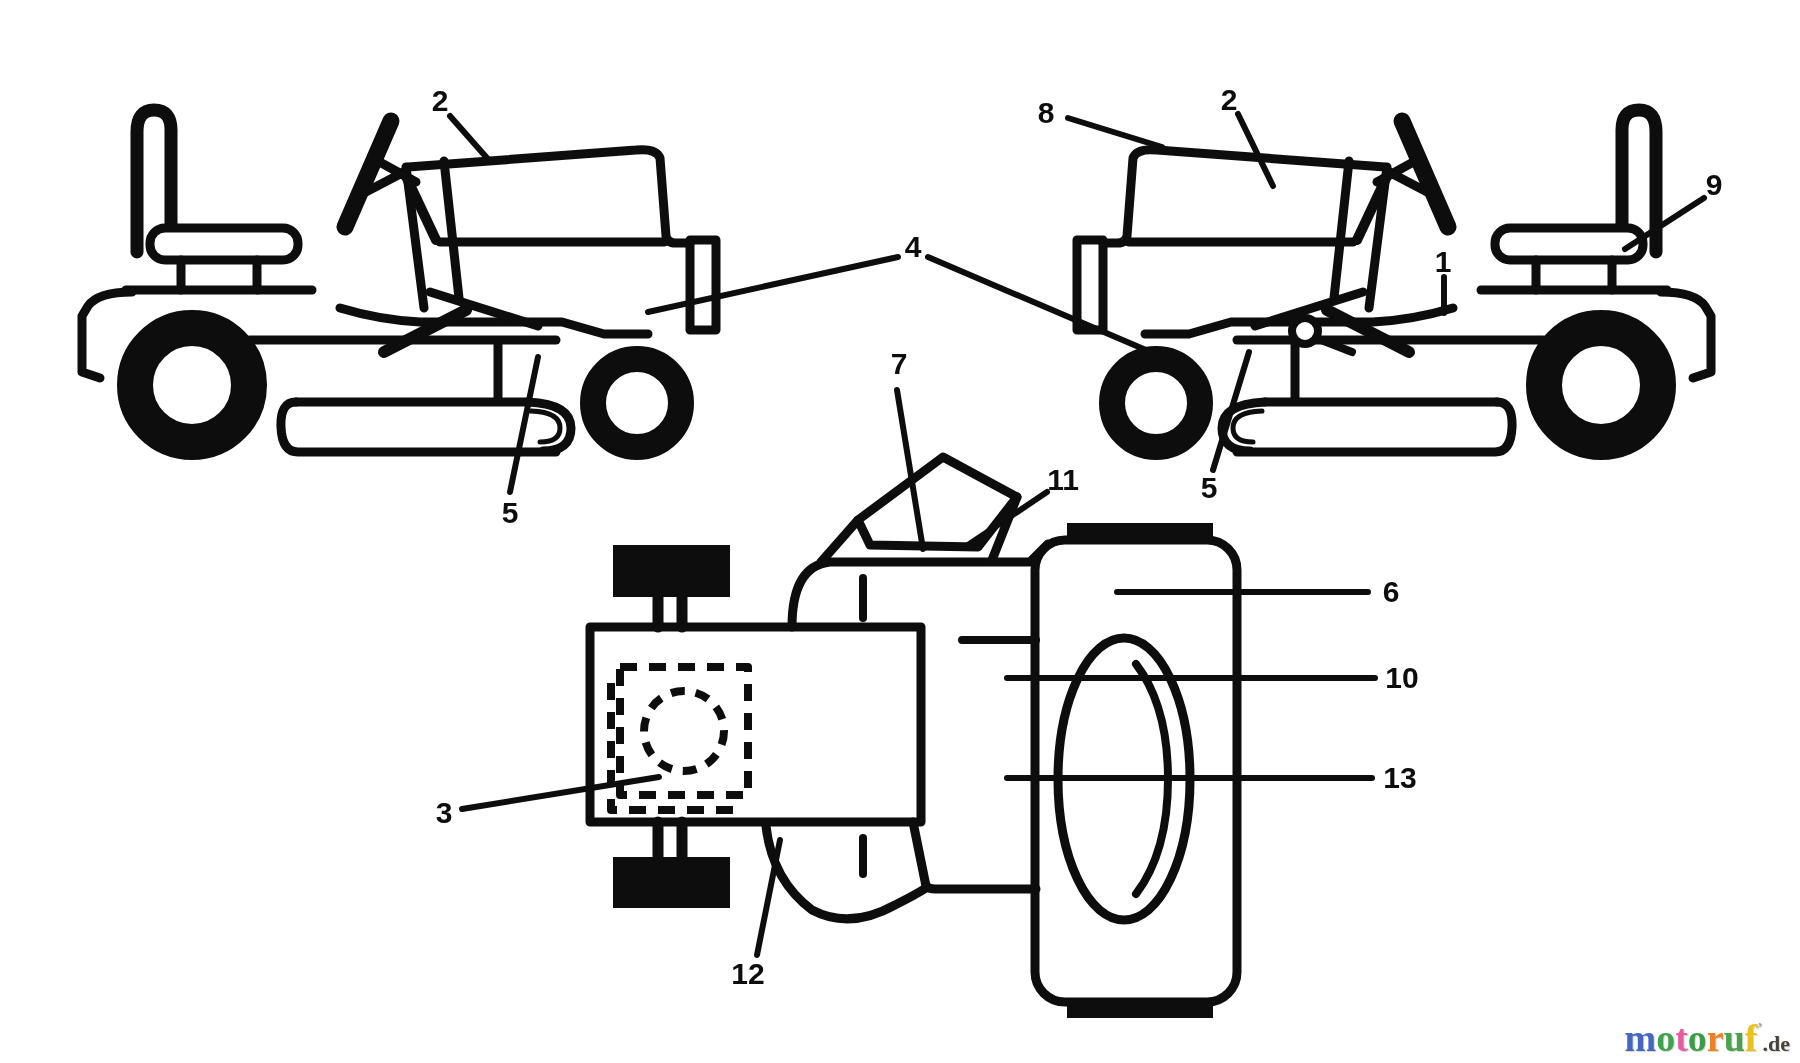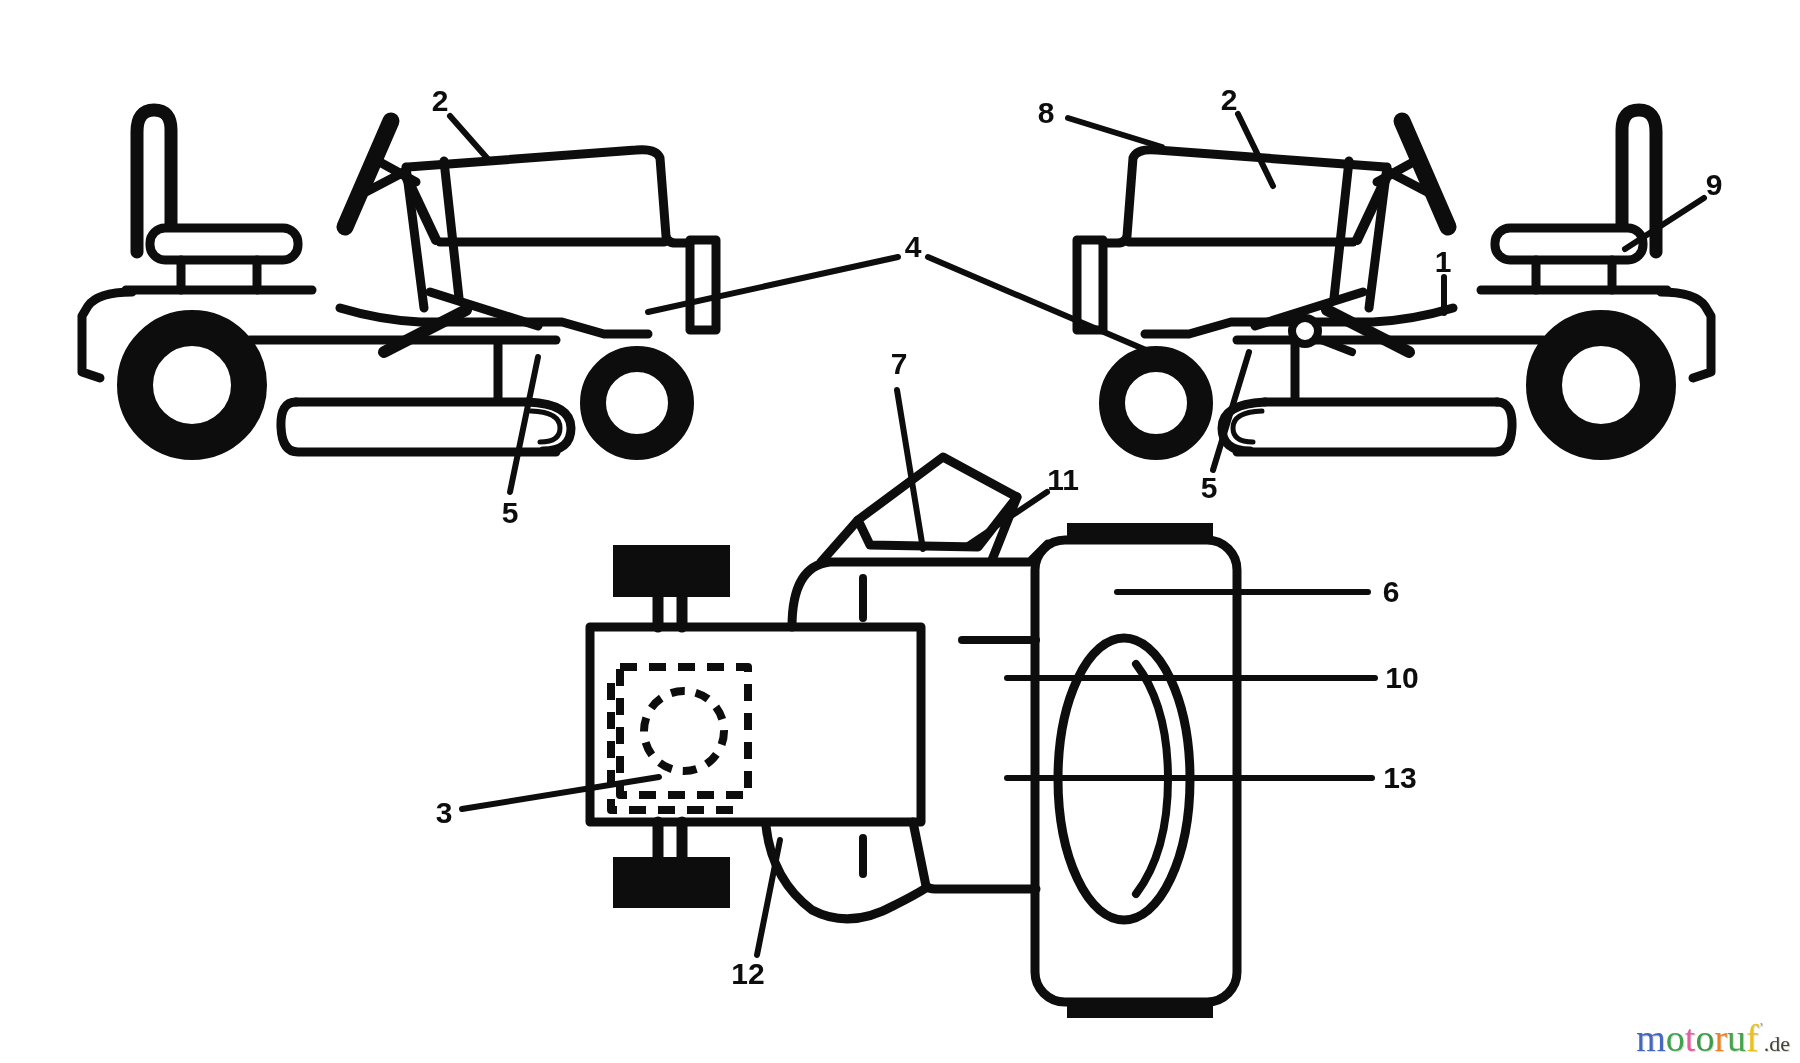--- a/index.html
+++ b/index.html
@@ -9,21 +9,21 @@
   }
   #stage{position:absolute;inset:0;}
   svg{display:block;}
   .callout-num{
     font-family:"Liberation Sans","DejaVu Sans",sans-serif;
     font-weight:bold;font-size:30px;fill:#0d0d0d;
   }
   #logo{
     position:absolute;right:10px;bottom:6px;
     font-family:"Liberation Serif","DejaVu Serif",serif;
-    font-weight:normal;white-space:nowrap;line-height:1;
+    font-weight:bold;white-space:nowrap;line-height:1;
     text-shadow:1px 1px 0 #d8d8d0;
     cursor:pointer;
     margin-left:36px;
   }
   #logo .ltr{font-size:38px;}
   #logo .tick{font-size:15px;vertical-align:18px;}
   #logo .suffix{font-size:22px;}
 </style>
 </head>
 <body>

